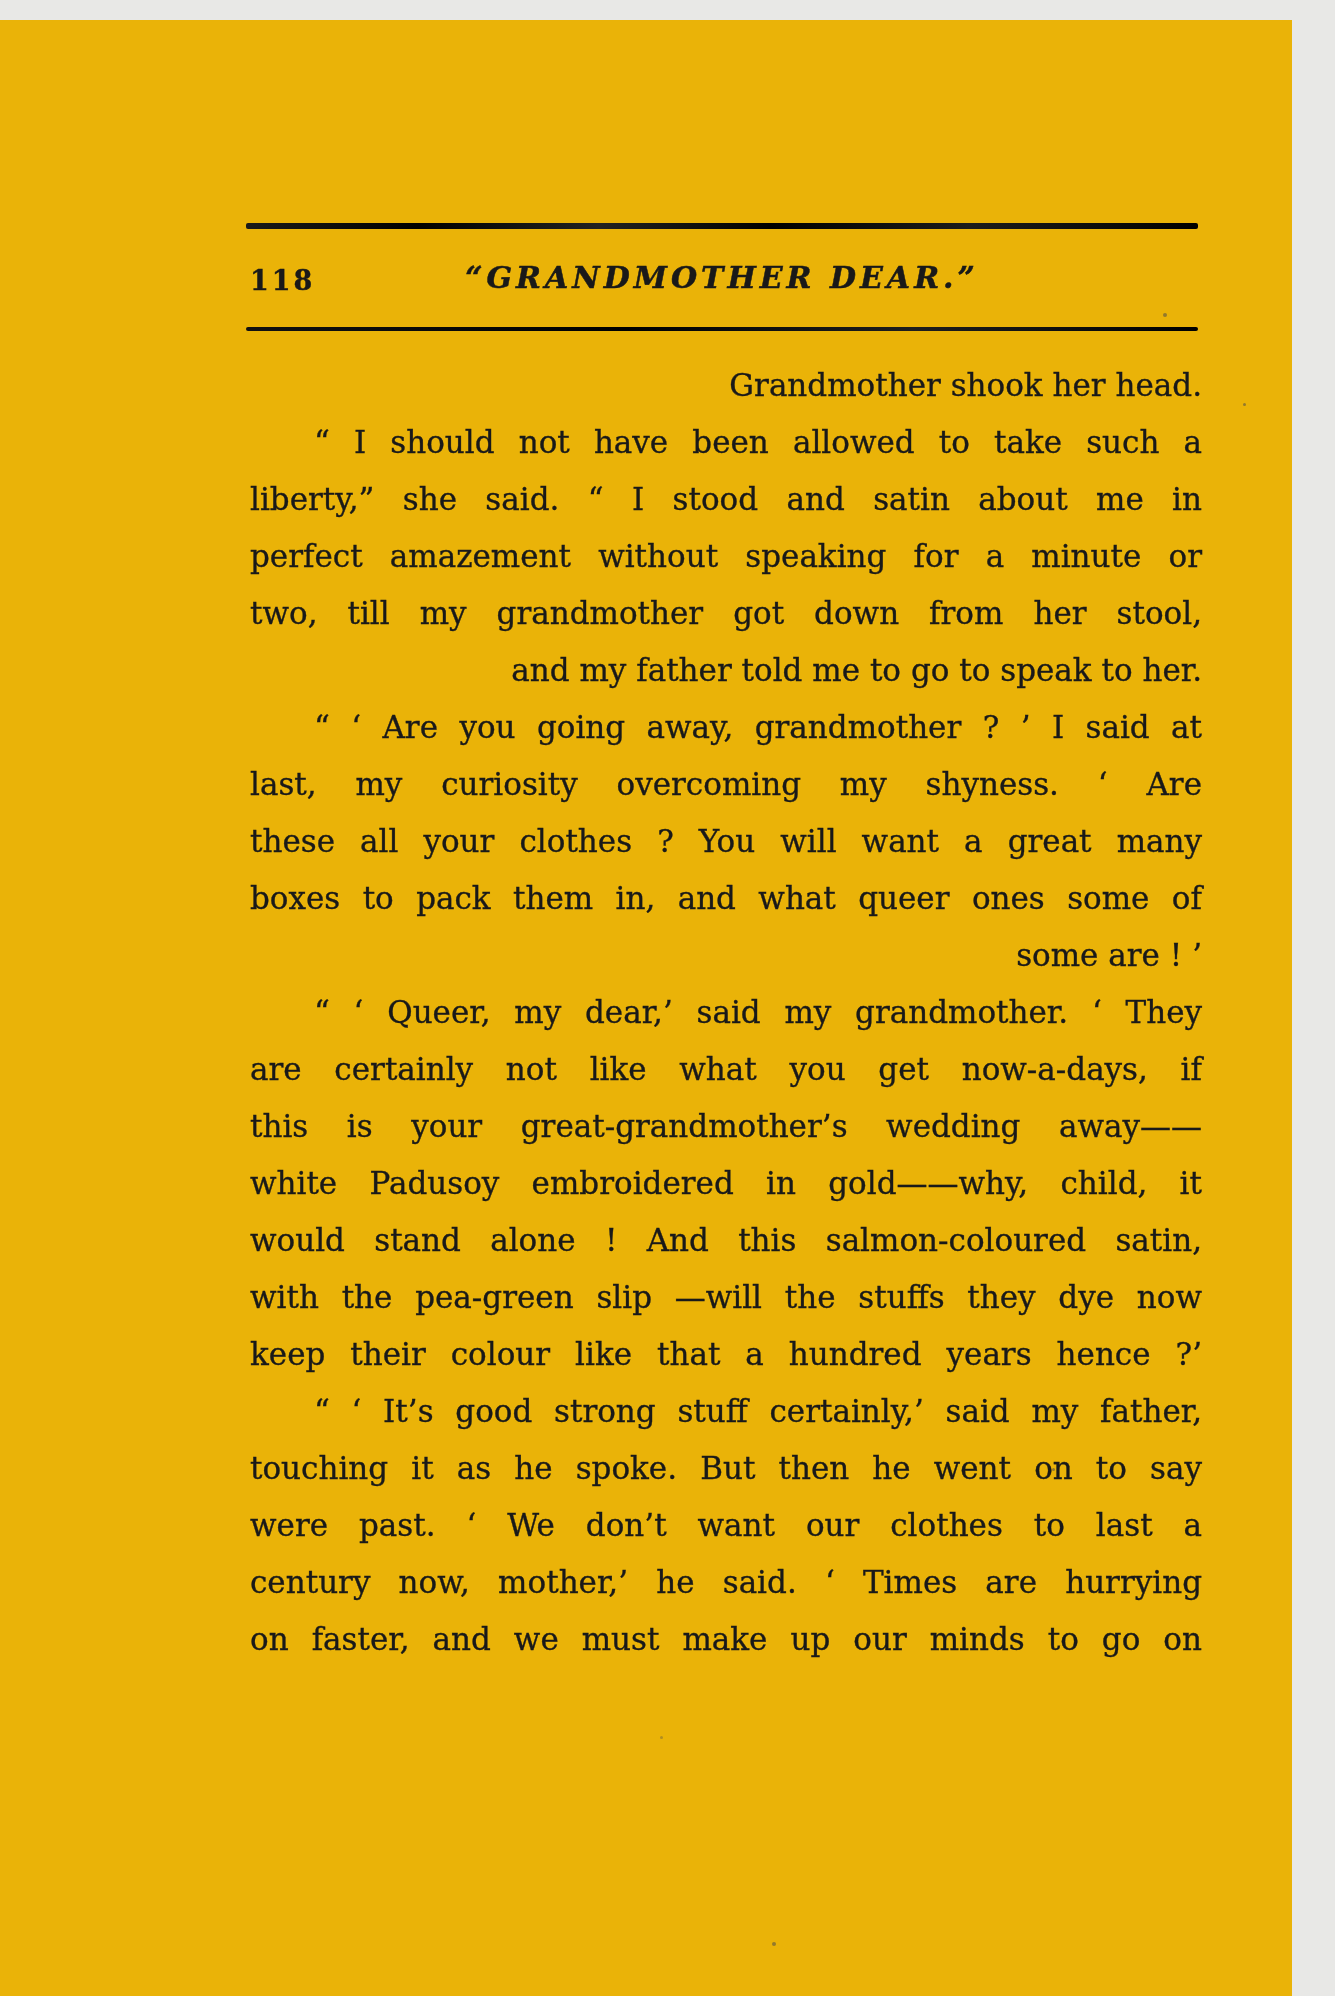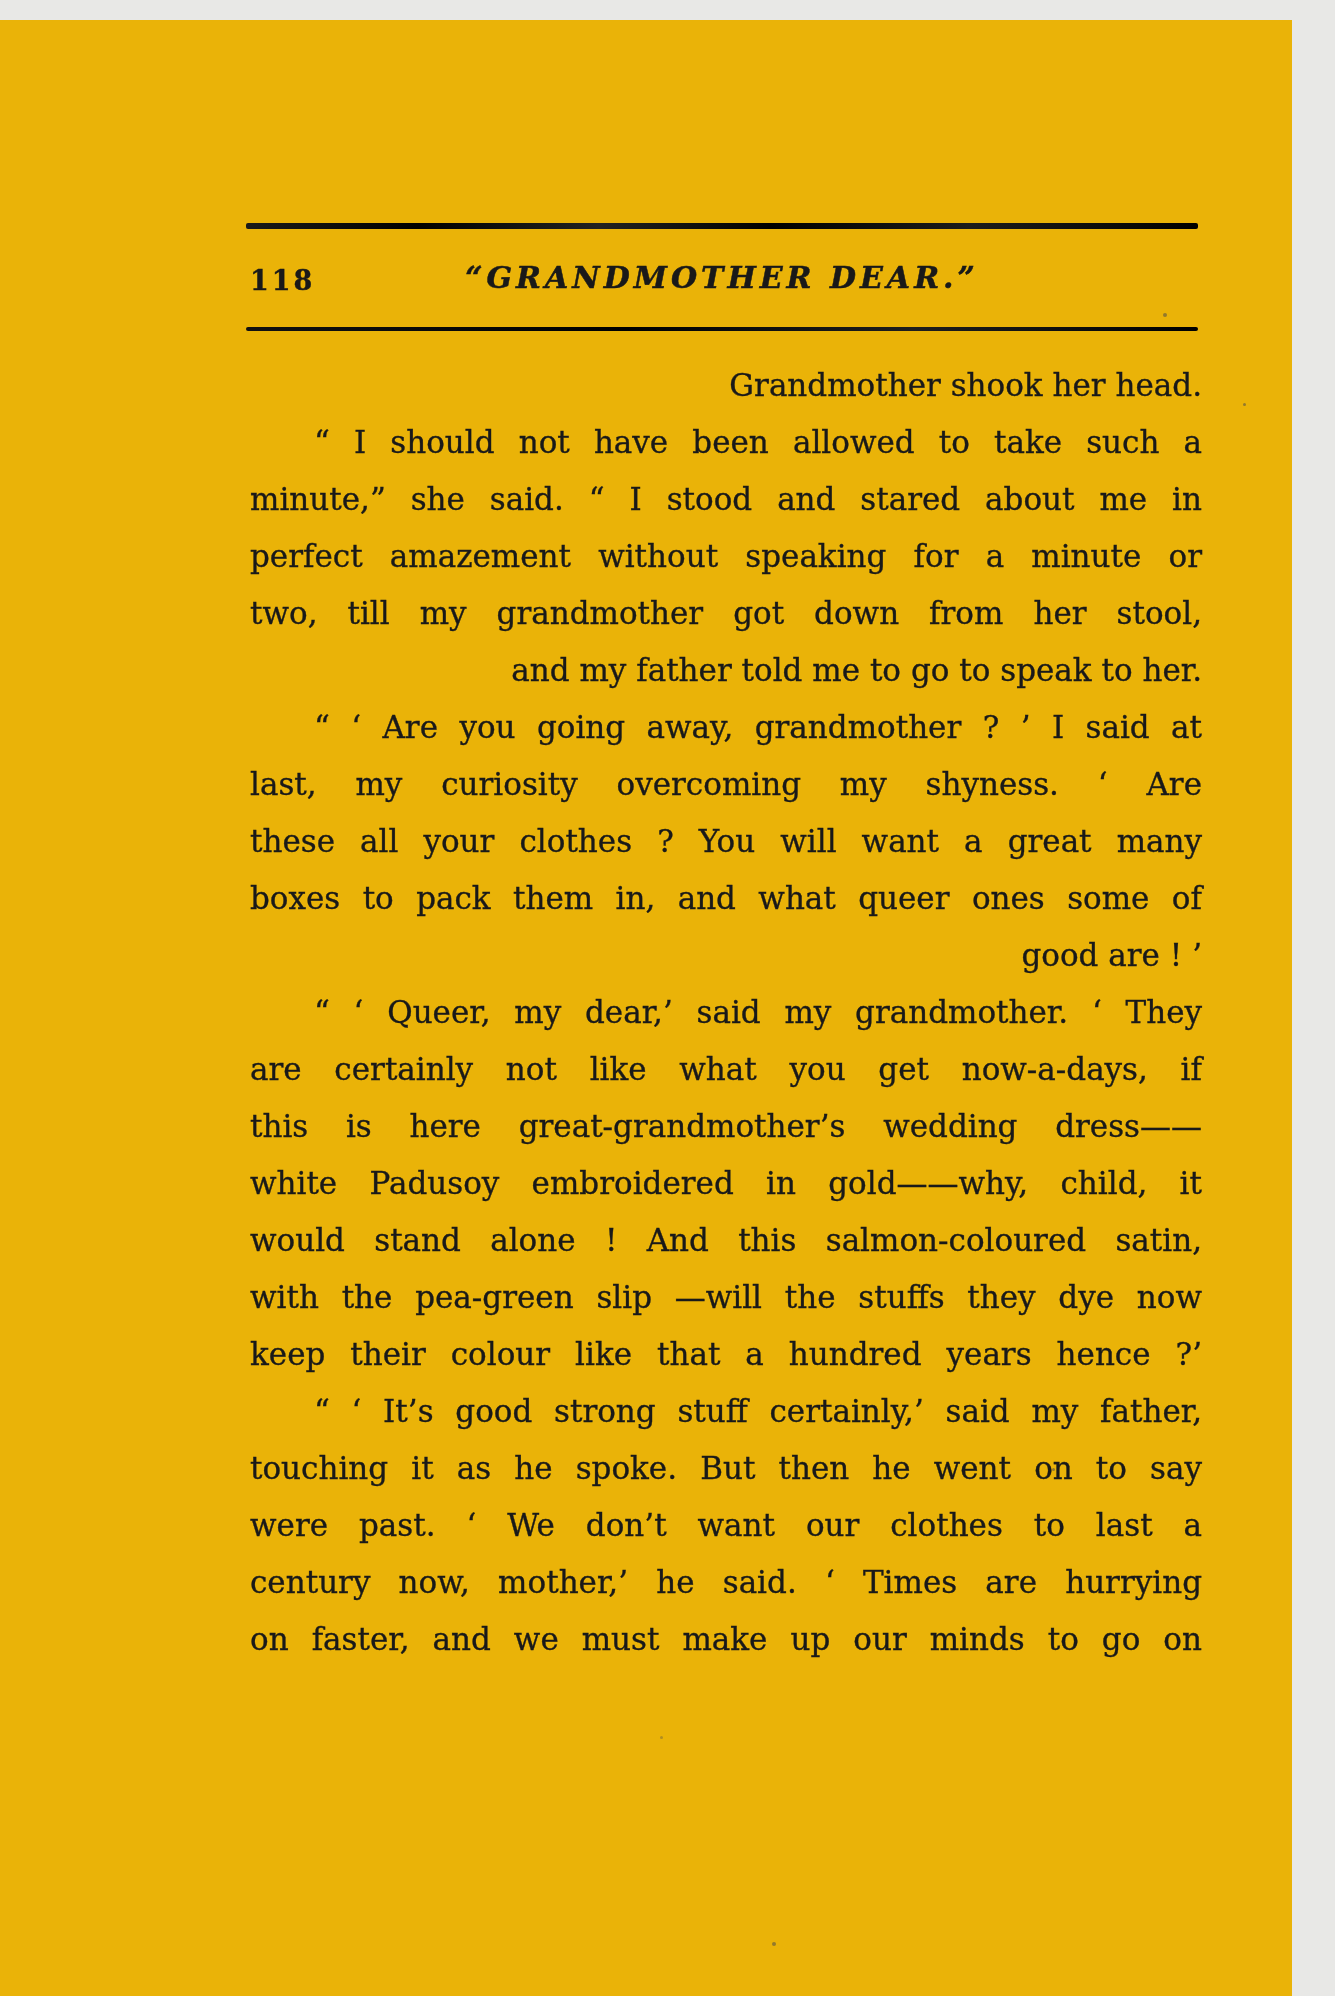--- a/index.html
+++ b/index.html
@@ -68,32 +68,32 @@
 
   <div id="page-number">118</div>
 
   <div id="running-header">“GRANDMOTHER DEAR.”</div>
 
   <div id="rule-bottom" class="rule"></div>
 
   <div id="text-block">
       <div class="line indent">Grandmother shook her head.</div>
       <div class="line indent just">“ I should not have been allowed to take such a</div>
-      <div class="line just">minute,” she said. “ I stood and stared about me in</div>
+      <div class="line just">liberty,” she said. “ I stood and satin about me in</div>
       <div class="line just">perfect amazement without speaking for a minute or</div>
       <div class="line just">two, till my grandmother got down from her stool,</div>
       <div class="line">and my father told me to go to speak to her.</div>
       <div class="line indent just">“ ‘ Are you going away, grandmother ? ’ I said at</div>
       <div class="line just">last, my curiosity overcoming my shyness. ‘ Are</div>
       <div class="line just">these all your clothes ? You will want a great many</div>
       <div class="line just">boxes to pack them in, and what queer ones some of</div>
-      <div class="line">good are ! ’</div>
+      <div class="line">some are ! ’</div>
       <div class="line indent just">“ ‘ Queer, my dear,’ said my grandmother. ‘ They</div>
       <div class="line just">are certainly not like what you get now-a-days, if</div>
-      <div class="line just">this is here great-grandmother’s wedding dress——</div>
+      <div class="line just">this is your great-grandmother’s wedding away——</div>
       <div class="line just">white Padusoy embroidered in gold——why, child, it</div>
       <div class="line just">would stand alone ! And this salmon-coloured satin,</div>
       <div class="line just">with the pea-green slip —will the stuffs they dye now</div>
       <div class="line just">keep their colour like that a hundred years hence ?’</div>
       <div class="line indent just">“ ‘ It’s good strong stuff certainly,’ said my father,</div>
       <div class="line just">touching it as he spoke. But then he went on to say</div>
       <div class="line just">were past. ‘ We don’t want our clothes to last a</div>
       <div class="line just">century now, mother,’ he said. ‘ Times are hurrying</div>
       <div class="line just">on faster, and we must make up our minds to go on</div>
     </div>

